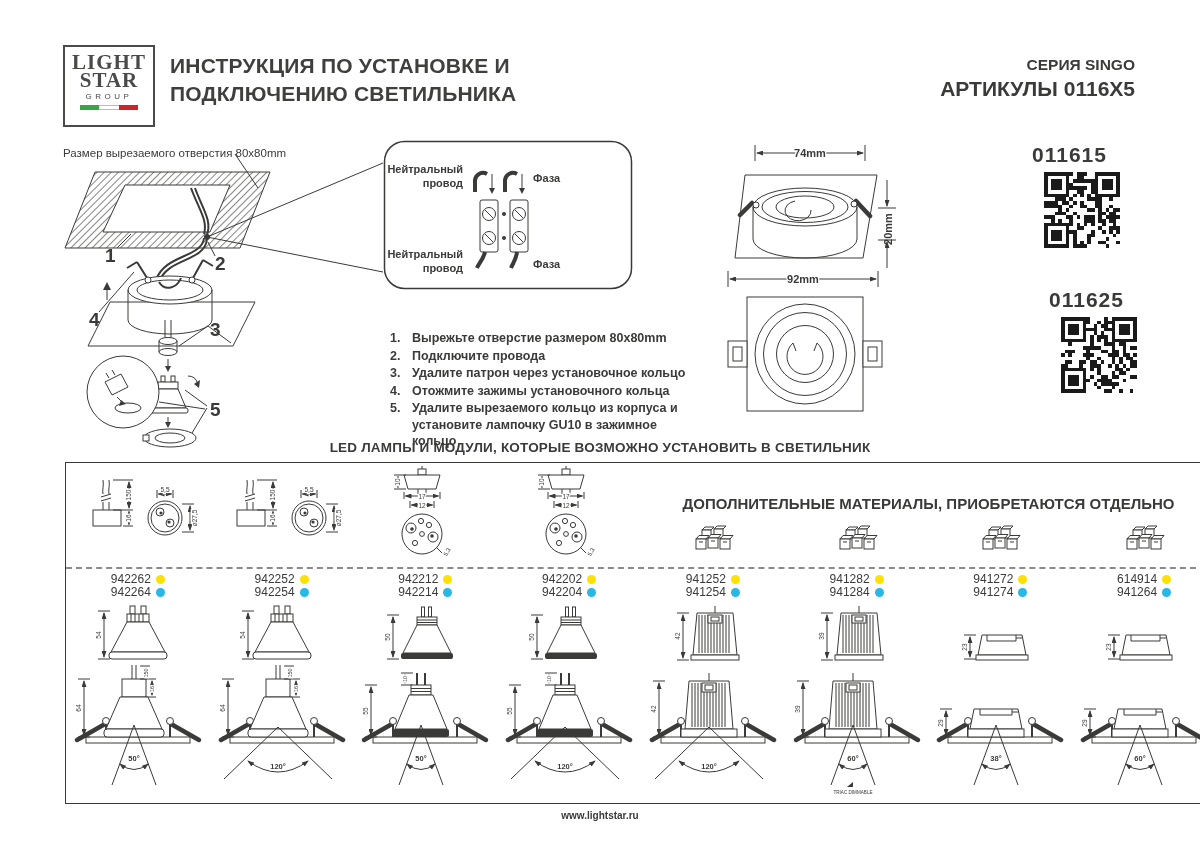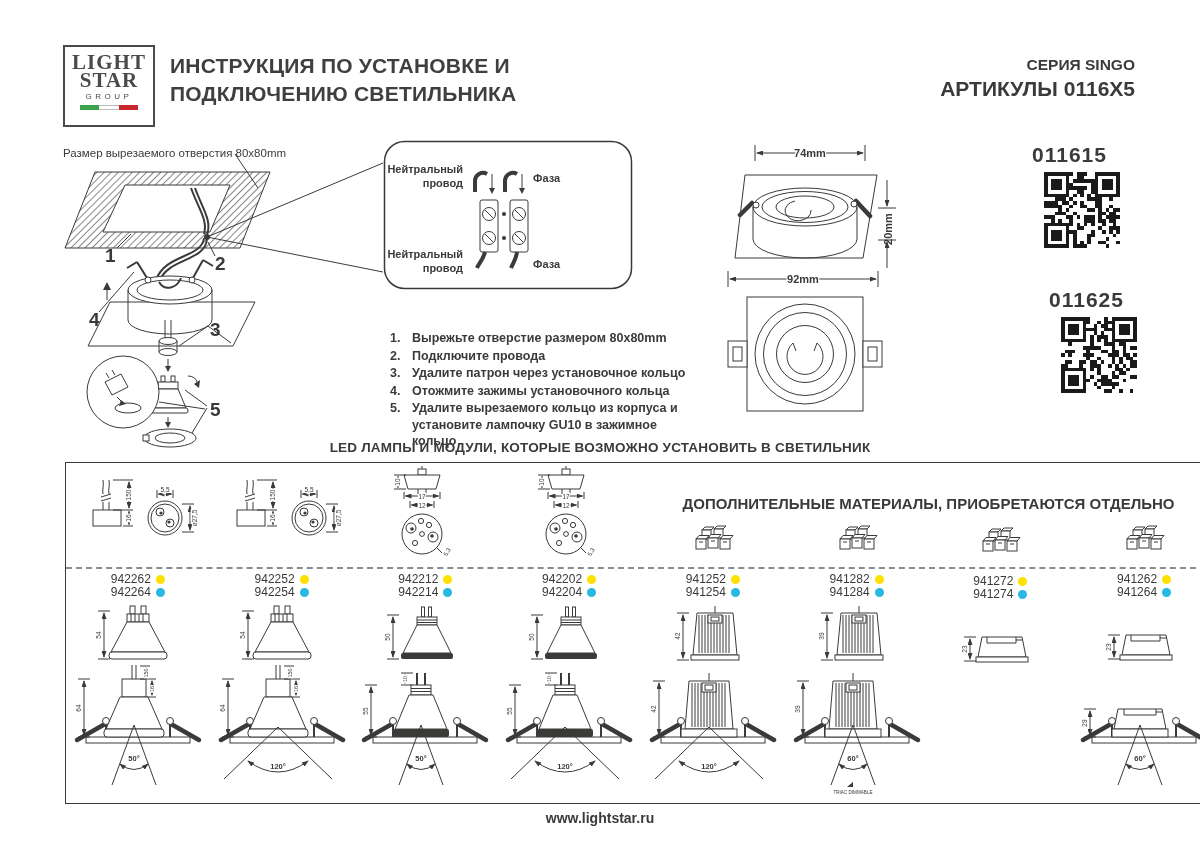--- a/index.html
+++ b/index.html
@@ -36,21 +36,21 @@
   .extras-title{position:absolute;left:50%;width:50%;top:32px;text-align:center;font-size:15px;font-weight:600;}
   .col{flex:1;display:flex;flex-direction:column;align-items:center;}
   .icon-cell{height:104px;display:flex;align-items:center;justify-content:center;}
   .icon-cell.low{align-items:flex-end;padding-bottom:6px;box-sizing:border-box;}
   .codes-cell{height:38px;padding-top:8px;box-sizing:border-box;}
   .code-line{display:flex;align-items:center;justify-content:center;font-size:12px;font-weight:400;line-height:13px;}
   .dot{width:9px;height:9px;border-radius:50%;margin-left:5px;flex:none;}
   .dot.warm{background:var(--warm-dot,#ffe100);}
   .dot.cool{background:var(--cool-dot,#29b7e6);}
   .lamp-cell{height:62px;} .inst-cell{height:138px;}
-  .footer{left:0;right:0;top:810px;text-align:center;font-size:14px;font-weight:700;}
+  .footer{left:0;right:0;top:810px;text-align:center;font-size:10px;font-weight:700;}
   
   svg{display:block;}
   svg text{font-family:"Liberation Sans",sans-serif;fill:#3a3a39;}
   .ln{stroke:#3a3a39;fill:none;stroke-width:1;}
   .ln2{stroke:#3a3a39;fill:none;stroke-width:2;}
   .fw{fill:#fff;stroke:#3a3a39;stroke-width:1;}
   .fd{fill:#3a3a39;stroke:none;}
   .arm{stroke:#3a3a39;stroke-width:4.5;stroke-linecap:round;fill:none;}
   .mid{text-anchor:middle;}
   .halo{paint-order:stroke;stroke:#fff;stroke-width:2.4px;}
@@ -1095,31 +1095,40 @@
             <span>941274</span>
             <span class="dot cool"></span>
           </div>
       </div>
       <div class="lamp-cell">
           <svg width="120" height="62" viewBox="0 0 120 62">
         <use href="#sym-mod-short"></use>
         <text class="t65 mid halo" transform="rotate(-90 25 44)" x="25" y="46">23</text>
       </svg>
         </div>
+      <div class="inst-cell">
+          <svg width="132" height="138" viewBox="0 0 132 138">
+        <use href="#sym-clamps"></use>
+            <use href="#sym-inst-short"></use>
+            <use href="#sym-beam-narrow"></use>
+        <text class="t65 mid halo" transform="rotate(-90 7 58)" x="7" y="60">29</text>
+        <text class="t7 mid halo" x="62" y="96">38°</text>
+      </svg>
+        </div>
     </div>
 
     <div class="col">
       <div class="icon-cell low">
           <svg width="130" height="40" viewBox="0 0 130 40">
             <use href="#sym-connector" x="45" y="6"></use>
           </svg>
         </div>
       <div class="codes-cell">
         <div class="code-line">
-            <span>941262</span>
+            <span>614914</span>
             <span class="dot warm"></span>
           </div>
         <div class="code-line">
             <span>941264</span>
             <span class="dot cool"></span>
           </div>
       </div>
       <div class="lamp-cell">
           <svg width="120" height="62" viewBox="0 0 120 62">
         <use href="#sym-mod-short"></use>

